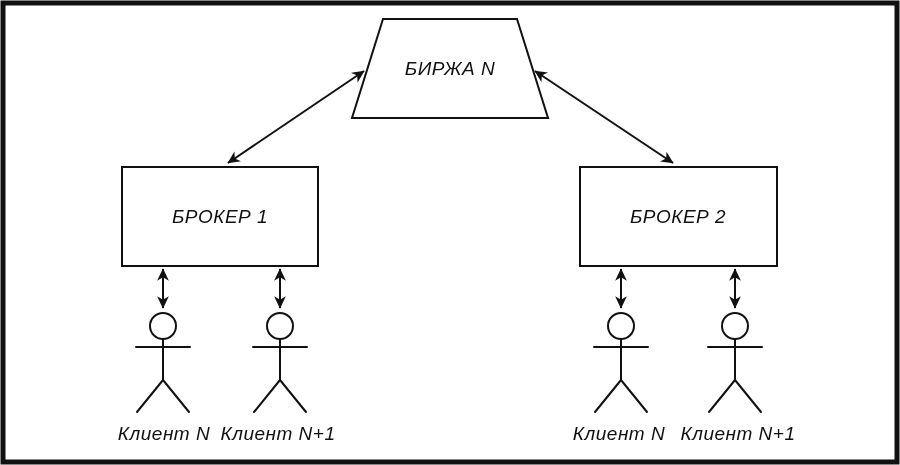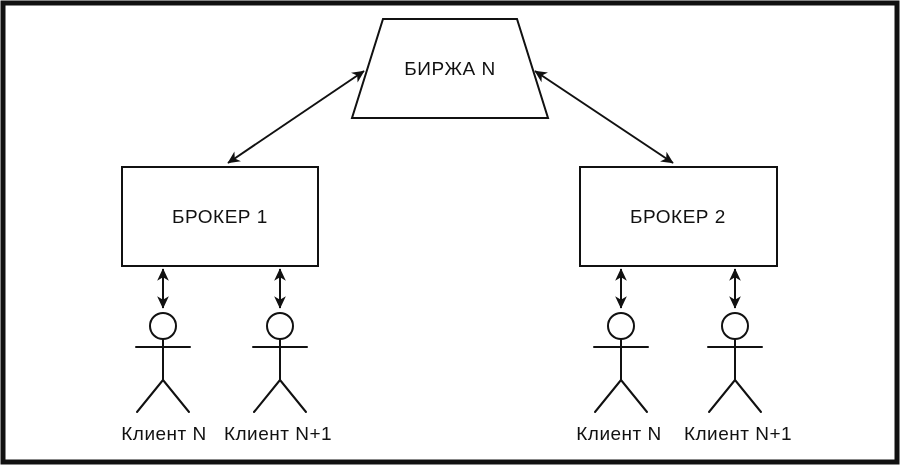--- a/index.html
+++ b/index.html
@@ -7,20 +7,21 @@
     padding: 0;
     width: 900px;
     height: 465px;
     background: #ffffff;
     overflow: hidden;
   }
   .stage {
     position: relative;
     width: 900px;
     height: 465px;
+    font-style: italic;
   }
   svg {
     display: block;
     font-family: "Liberation Sans", "DejaVu Sans", sans-serif;
   }
   .shape {
     fill: #ffffff;
     stroke: #111111;
     stroke-width: 2;
   }

